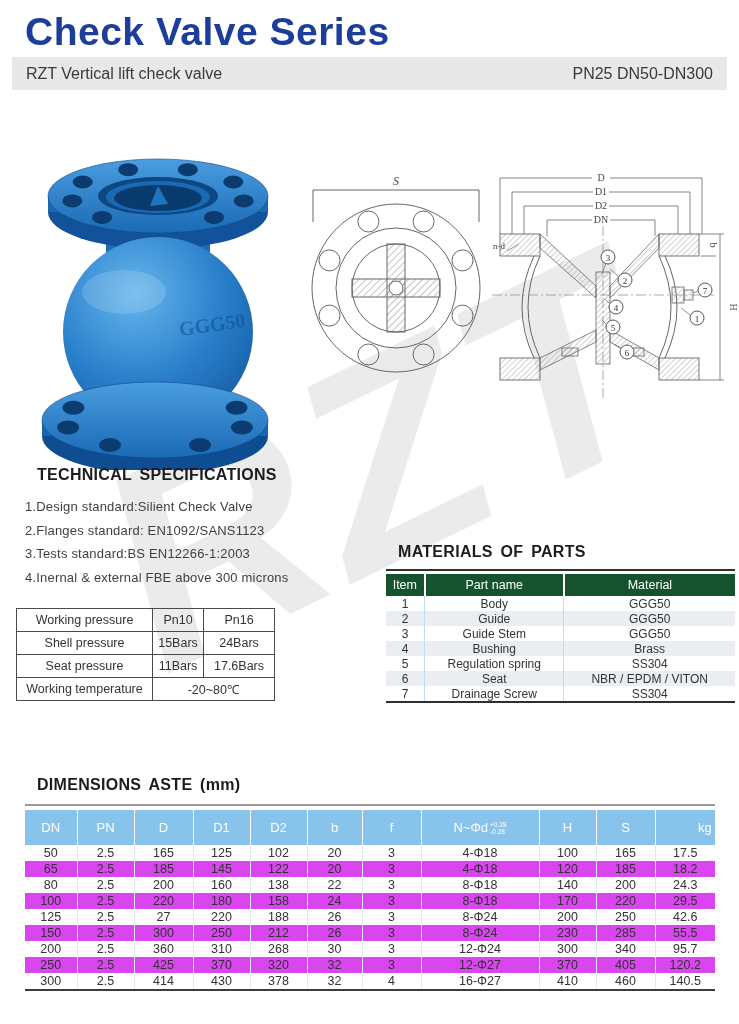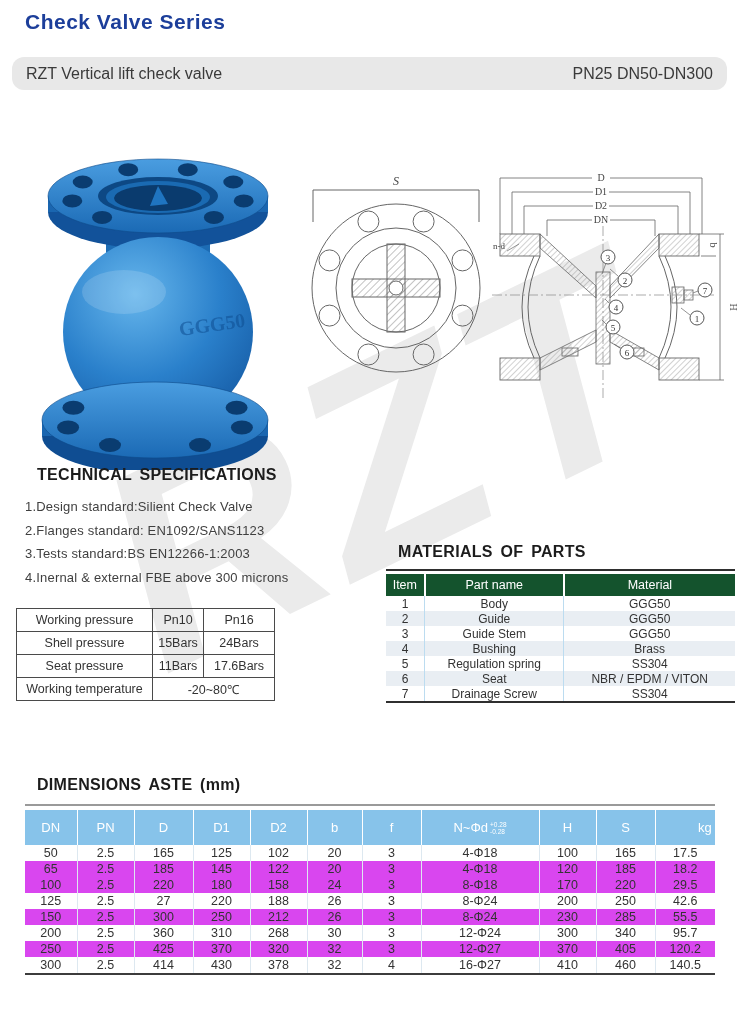--- a/index.html
+++ b/index.html
@@ -2,27 +2,27 @@
 <html><head>
 <meta charset="utf-8">
 <style>
   html,body { margin:0; padding:0; background:#fff; }
   .page {
     position:relative; width:739px; height:1024px; background:#ffffff;
     font-family:"Liberation Sans", sans-serif; overflow:hidden; margin:0 auto;
   }
   
   .title {
-    position:absolute; left:25px; top:10px; font-size:21px; font-weight:bold;
+    position:absolute; left:25px; top:10px; font-size:39px; font-weight:bold;
     color:#1c3e9a; letter-spacing:0.5px; z-index:2;
   }
   .subbar {
     position:absolute; left:12px; top:57px; width:715px; height:33px;
     background:#e8e8e8; display:flex; align-items:center; justify-content:space-between;
-    box-sizing:border-box; padding:0 14px; z-index:2;border-radius:12px;
+    box-sizing:border-box; padding:0 14px; z-index:2;
   }
   .subbar .sb-left { font-size:16px; color:#3a3a3a; }
   .subbar .sb-right { font-size:16px; color:#3a3a3a; }
 
   
   .watermark {
     position:absolute; left:60px; top:250px; width:640px; height:420px; z-index:0;
     display:flex; align-items:center; justify-content:center;
     font-size:285px; font-weight:bold; font-style:italic; letter-spacing:8px;
     color:#ebebeb; transform:rotate(-26deg); user-select:none; white-space:nowrap;
@@ -436,20 +436,33 @@
             <td>185</td>
             <td>145</td>
             <td>122</td>
             <td>20</td>
             <td>3</td>
             <td>4-Φ18</td>
             <td>120</td>
             <td>185</td>
             <td>18.2</td>
           </tr>
+          <tr>
+            <td>80</td>
+            <td>2.5</td>
+            <td>200</td>
+            <td>160</td>
+            <td>138</td>
+            <td>22</td>
+            <td>3</td>
+            <td>8-Φ18</td>
+            <td>140</td>
+            <td>200</td>
+            <td>24.3</td>
+          </tr>
           <tr class="shade">
             <td>100</td>
             <td>2.5</td>
             <td>220</td>
             <td>180</td>
             <td>158</td>
             <td>24</td>
             <td>3</td>
             <td>8-Φ18</td>
             <td>170</td>

